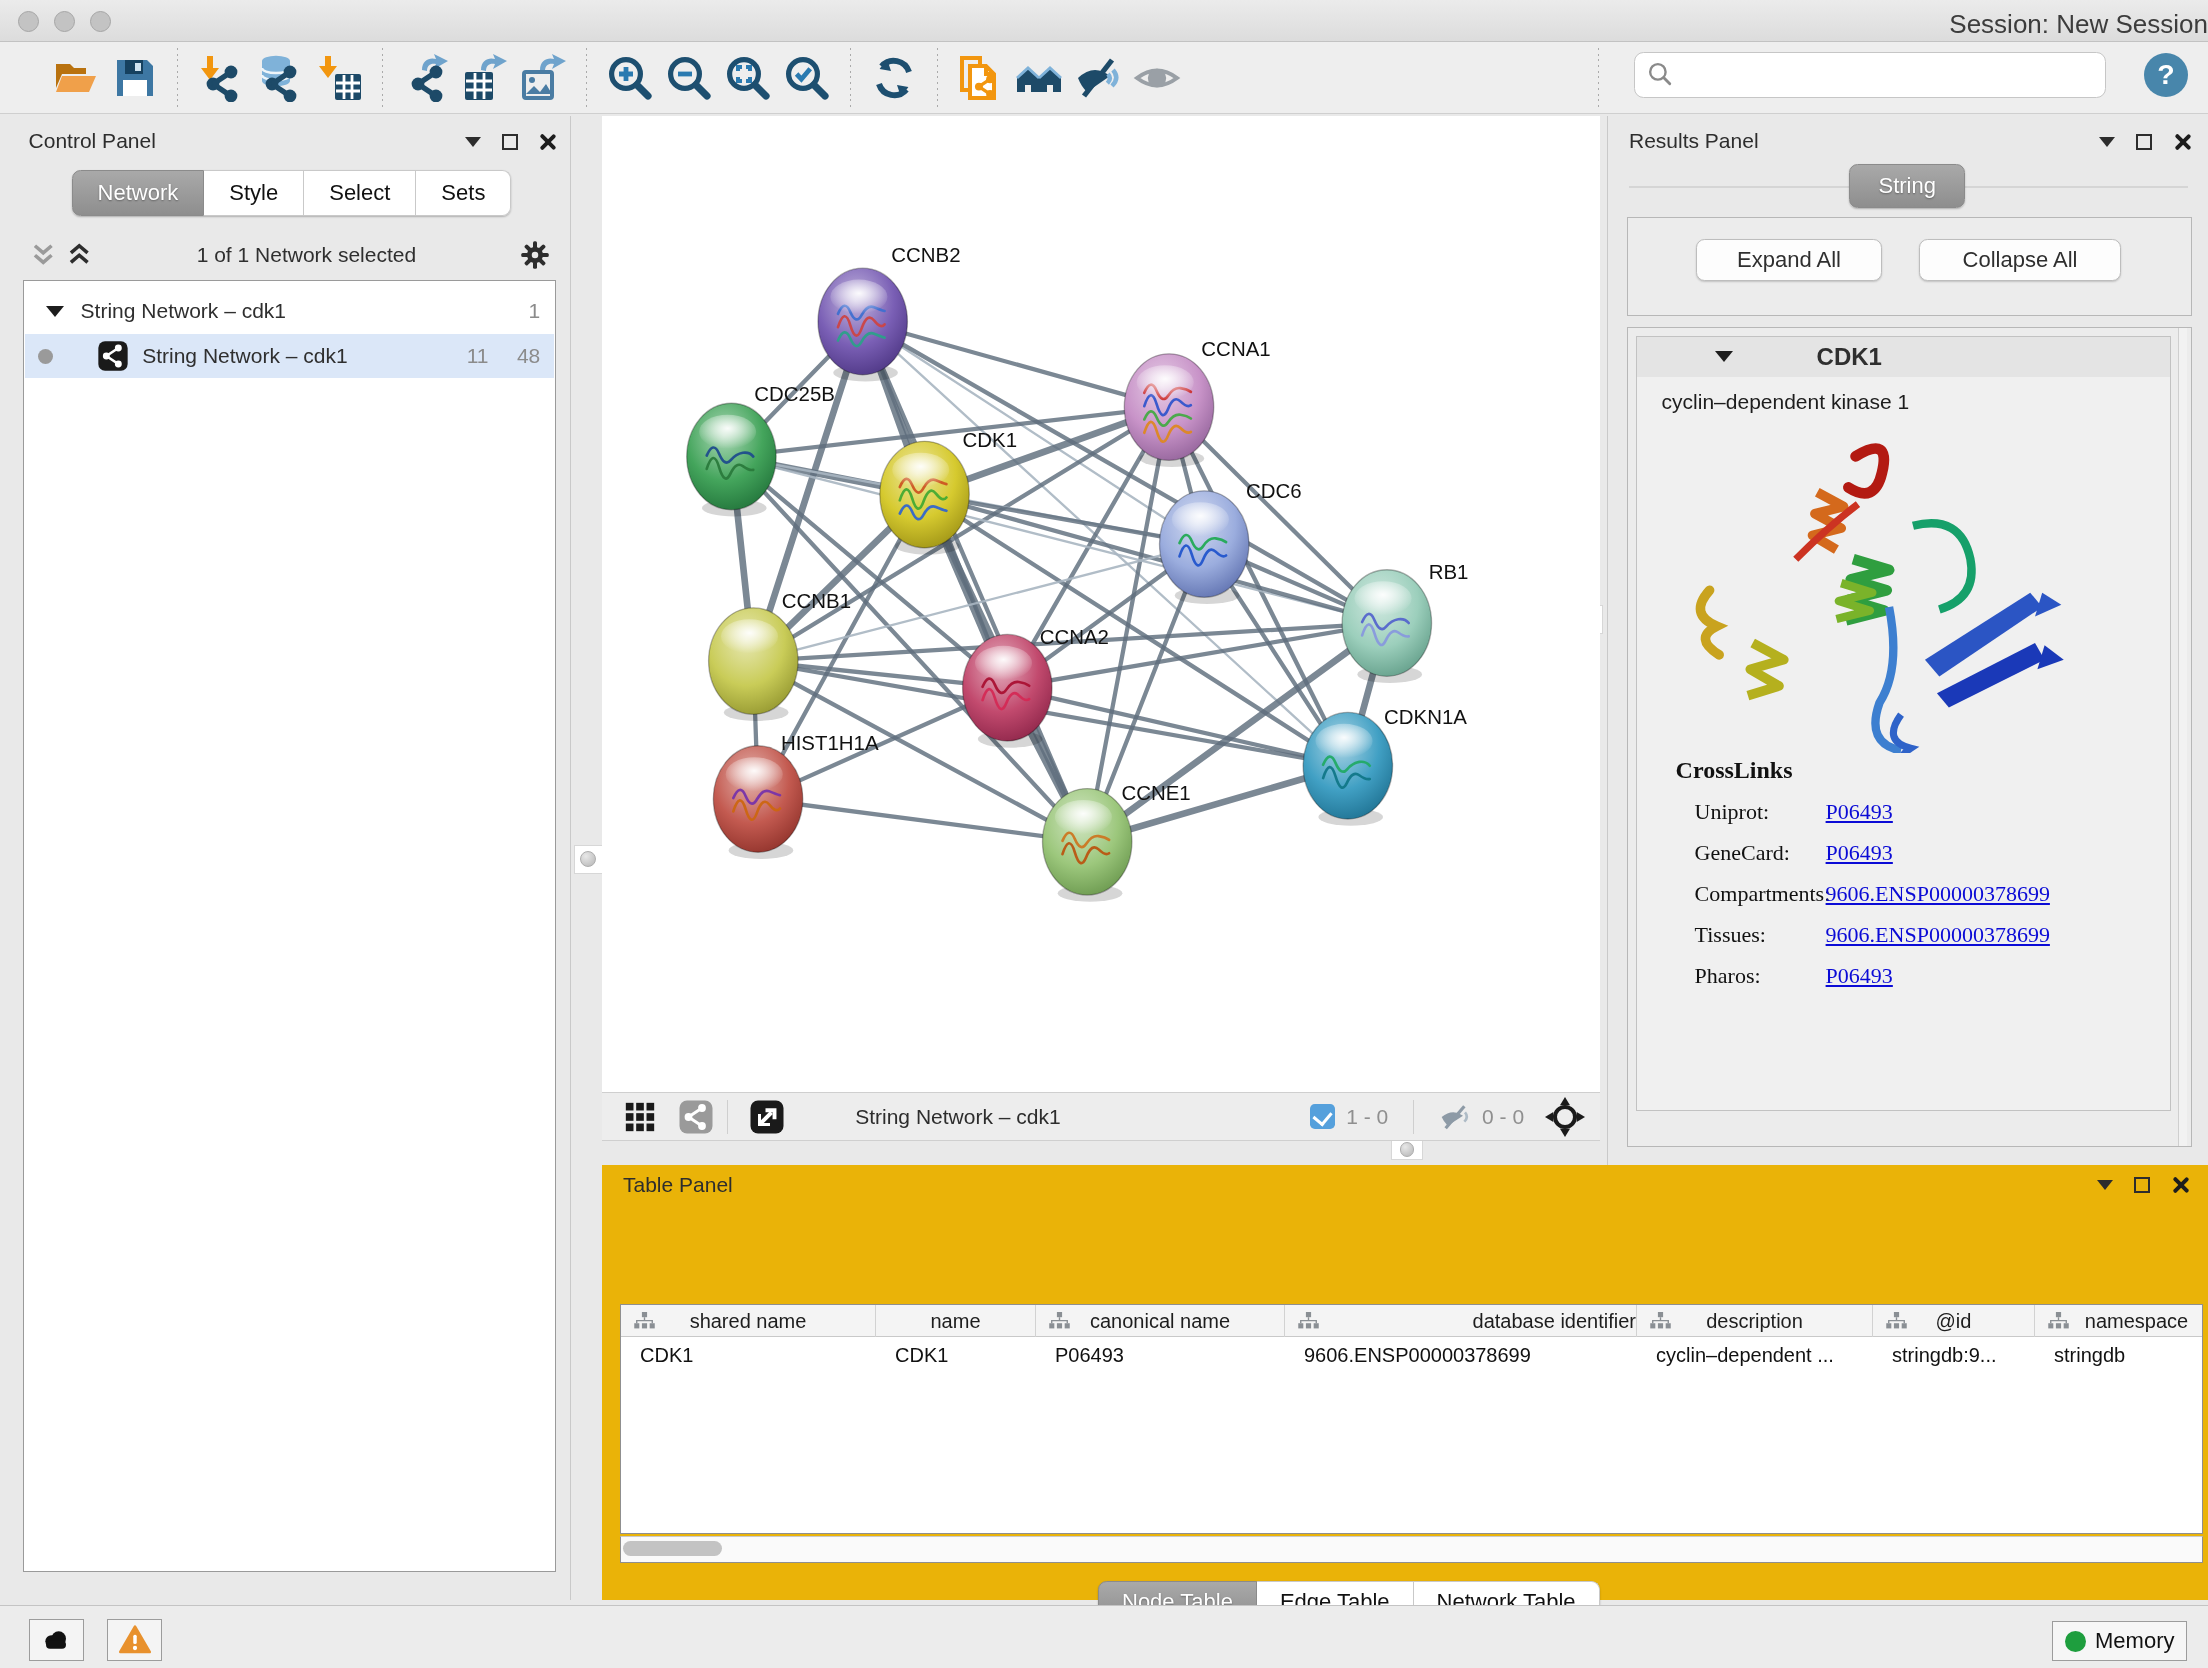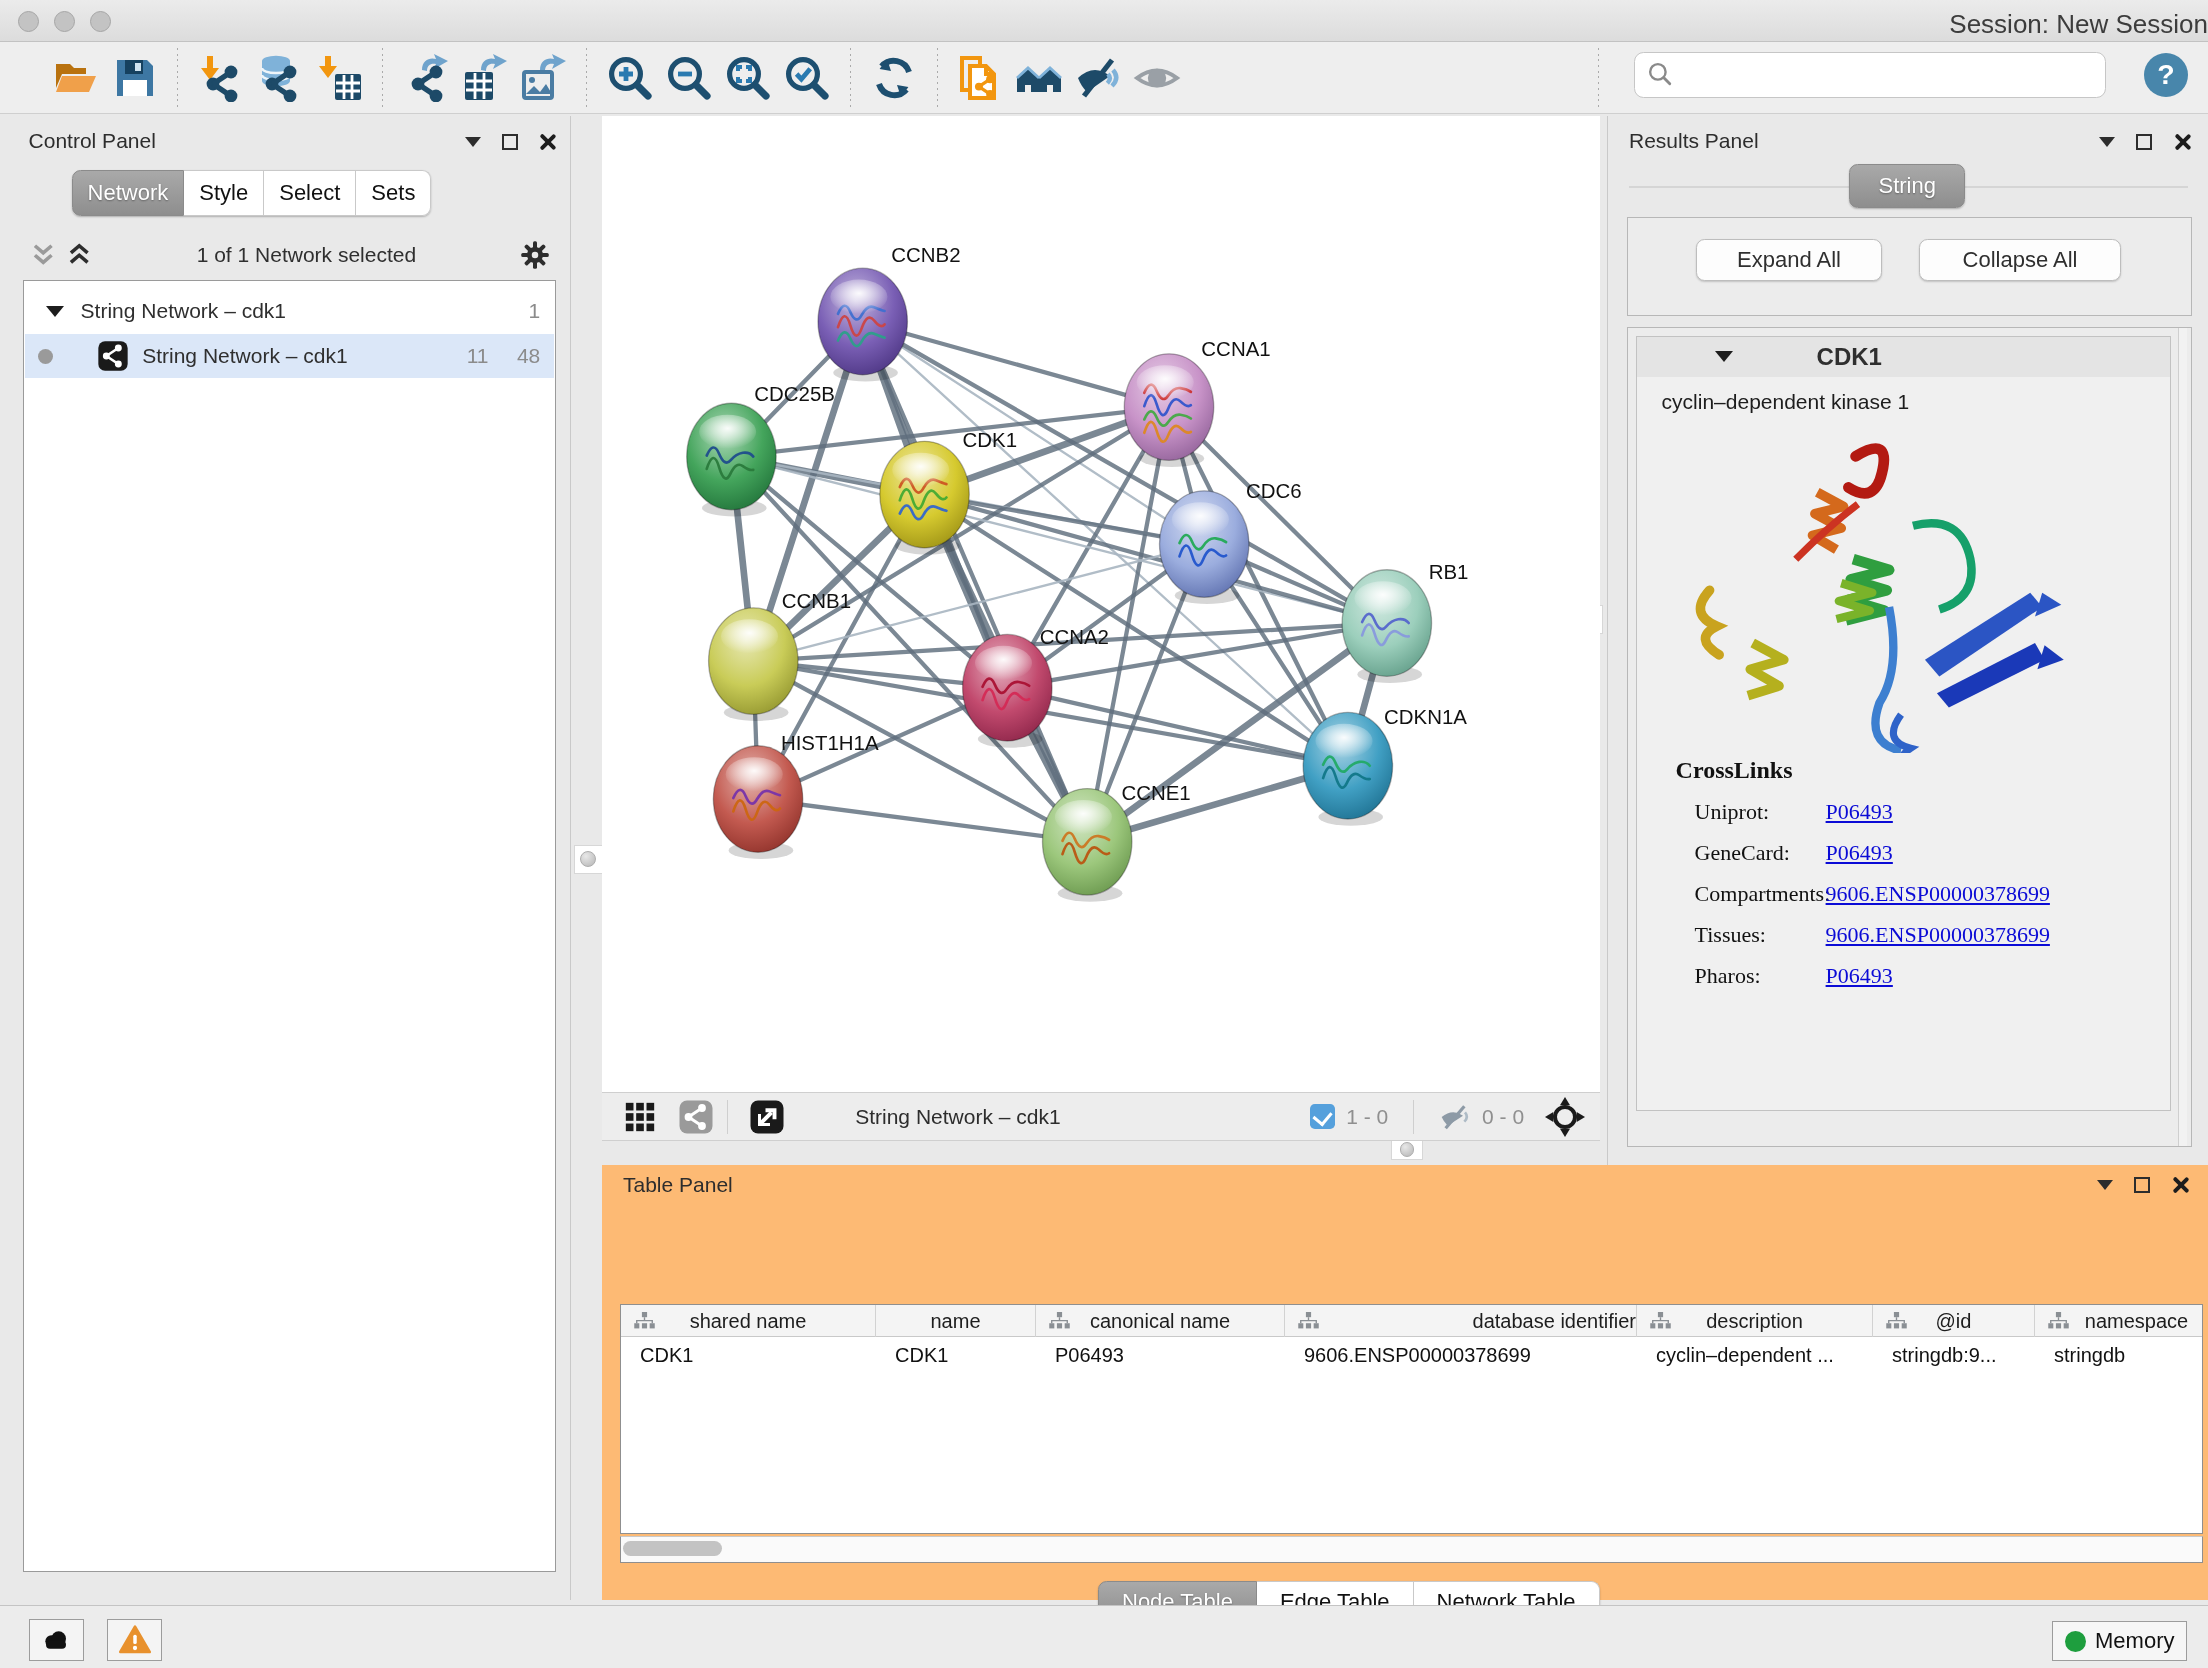--- a/index.html
+++ b/index.html
@@ -45,21 +45,21 @@
   .seg-btn:last-child { border-radius:0 8.6px 8.6px 0; }
   .seg-btn.active { background:linear-gradient(#a9a9a9,#8e8e8e); color:#fff; border-color:#8b8b8b;
     text-shadow:0 1px 1.9px rgba(0,0,0,.35); }
   .seg-btn.only { border-radius:8.6px; border-left-width:1px; }
 
   
   .control-panel { position:absolute; left:7.6px; top:116px; width:563px; height:1484px;
     border-right:1.9px solid #c9c9c9; background:#e9e9e9; }
   .cp-header { position:absolute; left:21px; top:13.3px; }
   .cp-tabs { position:absolute; left:64px; top:54px; height:46px; }
-  .cp-tabs .seg-btn { padding:0 15px; }
+  .cp-tabs .seg-btn { padding:0 25px; }
   .tree-header { position:absolute; left:21px; top:120px; width:521px; height:38px; display:flex; align-items:center; }
   .tree-box { position:absolute; left:15px; top:164px; width:533px; height:1292px; background:#fff; border:1.9px solid #9a9a9a; }
   .tree-row { position:absolute; left:1px; display:flex; align-items:center; font-size:21px; }
   .tree-count { color:#8b8b8b; }
 
   
   .net-canvas { position:absolute; left:602px; top:116px; width:998px; height:976px; background:#fff; }
   .net-toolbar { position:absolute; left:602px; top:1092px; width:998px; height:49px; background:#ededed;
     border-top:1px solid #cfcfcf; border-bottom:1px solid #cfcfcf; display:flex; align-items:center; }
   .nt-sep { width:1px; height:34px; background:#cfcfcf; margin:0 13.3px; }
@@ -94,21 +94,21 @@
     border:1px solid #c2c2c2; border-top:none; }
   .rp-desc { position:absolute; left:25px; top:13.3px; font-size:21px; color:#1d1d1d; }
   .crosslinks { position:absolute; left:21px; top:380px; font-family:"Liberation Serif", serif;margin-left:18px; }
   .cl-head { font-size:24px; font-weight:bold; color:#111; }
   .cl-row { display:flex; margin-top:15px; font-size:22px; color:#111; }
   .cl-label { width:150px; padding-left:19px; }
   .cl-link { color:#0b0bd6; text-decoration:underline; }
   .rp-vtrack { position:absolute; right:3.8px; top:0; width:9.5px; height:100%; border-left:1px solid #cfcfcf; background:#f2f2f2; }
 
   
-  .table-panel { position:absolute; left:602px; top:1165px; width:1606px; height:435px; background:#fdba74; }
+  .table-panel { position:absolute; left:602px; top:1165px; width:1606px; height:435px; background:#eab308; }
   .tp-header { position:absolute; left:21px; top:7.6px; }
   .tp-toolbar { position:absolute; left:0px; top:42px; width:1606px; height:86px; background:#e6e6e6;
     border-top:1px solid #d2d2d2; border-bottom:1px solid #d2d2d2; display:flex; align-items:center; padding-left:38px; gap:32px; }
   .tp-toolbar svg { width:42px; height:42px; }
   .fx { font-family:"Liberation Serif", serif; font-style:italic; font-size:32px; color:#9c9c9c; }
   .tp-table { position:absolute; left:18px; top:139px; width:1583px; height:230px; background:#fff; border:1.9px solid #8f8f8f; overflow:hidden; }
   .tp-headrow { position:absolute; left:0; top:0; height:32px; width:1807px; background:#f4f4f4; border-bottom:1px solid #c9c9c9; display:flex; }
   .tp-hcell { position:relative; height:32px; border-right:1px solid #d2d2d2; display:flex; align-items:center; justify-content:center; font-size:20px; color:#1d1d1d; flex:0 0 auto; }
   .tp-hcell svg { position:absolute; left:13.3px; width:21px; height:19px; }
   .tp-row { position:absolute; left:0; top:32px; height:36px; width:1807px; display:flex; }

